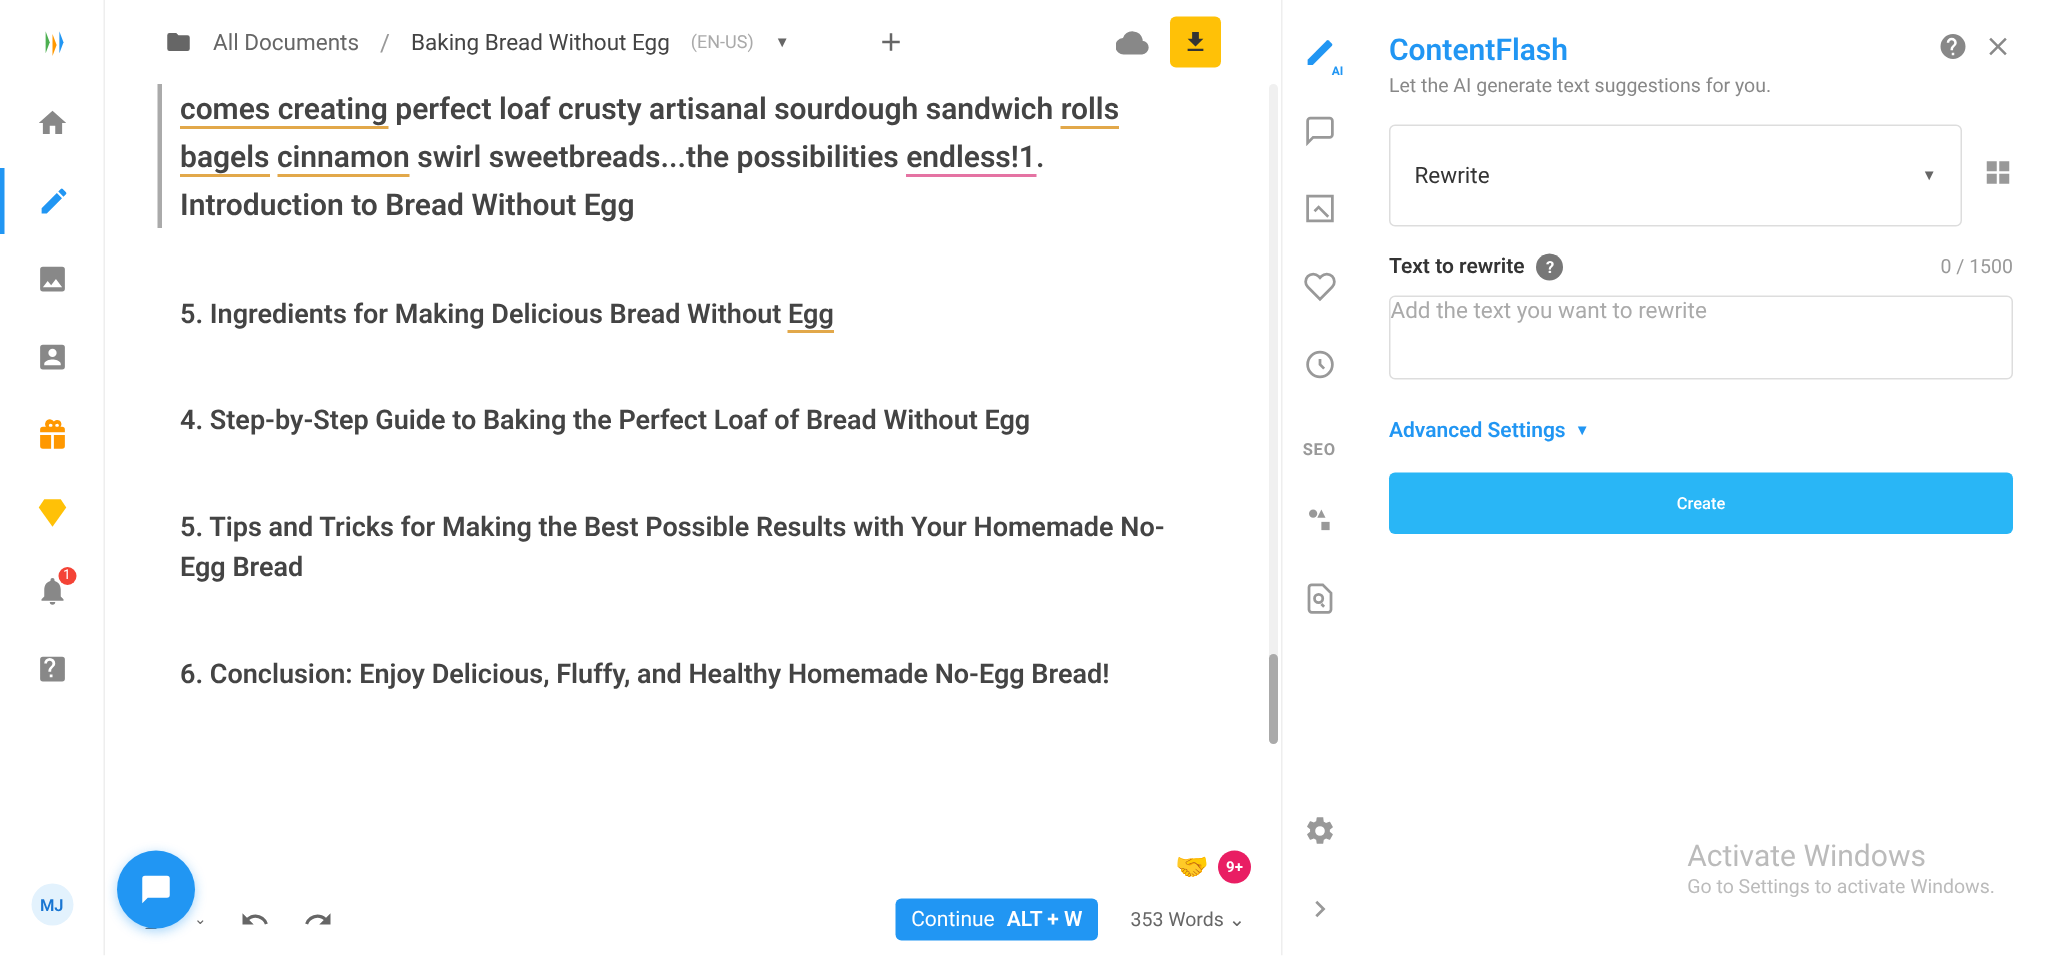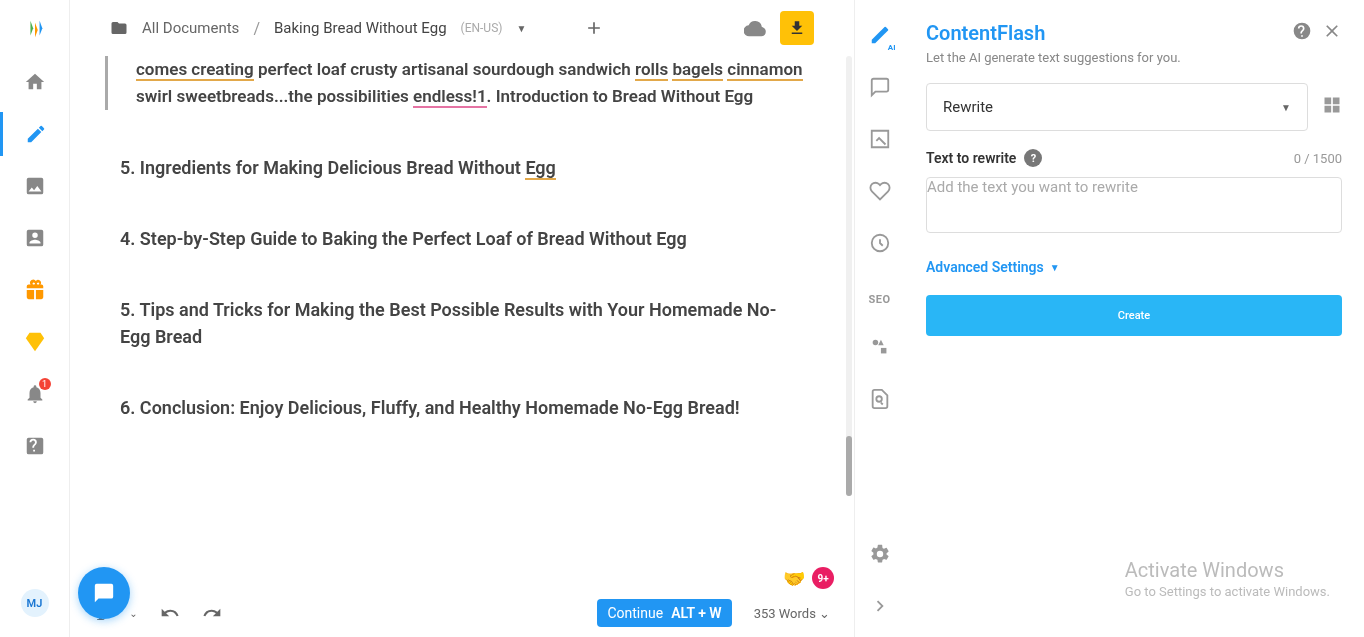--- a/index.html
+++ b/index.html
@@ -16,21 +16,21 @@
 .topbar{position:absolute;left:70px;top:0;right:510px;height:56px;display:flex;align-items:center;padding:0 40px;gap:14px}
 .topbar a{color:#666;text-decoration:none;font-size:15px}
 .topbar .sep{color:#999}
 .topbar .title{color:#444;font-size:15px}
 .lang{color:#aaa;font-size:12px}
 .caret{color:#666;font-size:10px}
 .topbar .spacer{flex:1}
 .cloud{color:#888}
 .download{width:34px;height:34px;background:#ffc107;border-radius:4px;display:flex;align-items:center;justify-content:center;color:#333}
 .doc{position:absolute;left:70px;top:56px;right:510px;bottom:48px;padding:0 50px;overflow:hidden;color:#333}
-.doc .intro{font-size:17px;font-weight:600;line-height:1.6;color:#444;border-left:3px solid #aaa;padding-left:28px;margin-left:-15px}
+.doc .intro{font-size:20px;font-weight:600;line-height:1.6;color:#444;border-left:3px solid #aaa;padding-left:12px;margin-left:-15px}
 .orange-u{border-bottom:2px solid #e2a84a}
 .pink-u{border-bottom:2px solid #e573a3}
 .doc .h{font-size:18px;font-weight:600;color:#444;margin-top:44px;line-height:1.5}
 .doc .h .orange-u{border-bottom:2px solid #e2a84a}
 .bottombar{position:absolute;left:70px;bottom:0;right:510px;height:48px;display:flex;align-items:center;padding:0 24px;gap:22px;color:#666}
 .bottombar .spacer{flex:1}
 .continue{background:#2196f3;color:#fff;border:none;padding:6px 10px;border-radius:4px;font-size:14px;display:flex;align-items:center;gap:8px;cursor:pointer}
 .continue .kbd{font-weight:600}
 .words{font-size:13px;color:#666}
 .chatbtn{position:absolute;left:78px;bottom:18px;width:52px;height:52px;border-radius:50%;background:#2196f3;display:flex;align-items:center;justify-content:center;color:#fff;box-shadow:0 2px 8px rgba(33,150,243,.4);cursor:pointer}
@@ -44,21 +44,21 @@
 .railbar .ritem.ai{color:#2196f3}
 .railbar .ritem.ai .sub{position:absolute;bottom:-6px;right:-4px;font-size:8px;font-weight:700}
 .railbar .seotxt{font-size:11px;font-weight:700;color:#999;letter-spacing:.5px}
 .railbar .bottom{margin-top:auto;margin-bottom:20px;display:flex;flex-direction:column;gap:28px;align-items:center}
 .panel{position:absolute;right:0;top:0;width:460px;height:100%;background:#fff;padding:20px 22px}
 .panel .hdr{display:flex;align-items:center;gap:10px;margin-bottom:4px}
 .panel .title{color:#2196f3;font-size:20px;font-weight:600;flex:1}
 .panel .hicon{color:#888;cursor:pointer}
 .panel .sub{color:#888;font-size:13px;margin-bottom:18px}
 .panel .row{display:flex;align-items:center;gap:14px;margin-bottom:18px}
-.select{flex:1;border:1px solid #ddd;border-radius:4px;padding:14px 16px;font-size:15px;color:#333;display:flex;align-items:center;cursor:pointer}
+.select{flex:1;border:1px solid #ddd;border-radius:4px;padding:24px 16px;font-size:15px;color:#333;display:flex;align-items:center;cursor:pointer}
 .select .arr{margin-left:auto;color:#666;font-size:10px}
 .grid{color:#999;font-size:18px}
 .label-row{display:flex;align-items:center;gap:8px;margin-bottom:10px}
 .label{font-size:14px;font-weight:600;color:#333}
 .qmark{width:18px;height:18px;border-radius:50%;background:#777;color:#fff;font-size:11px;font-weight:700;display:flex;align-items:center;justify-content:center}
 .count{margin-left:auto;font-size:13px;color:#999}
 .ta{width:100%;border:1px solid #ddd;border-radius:4px;font-size:15px;color:#333;font-family:inherit;resize:none;height:56px;margin-bottom:22px}
 .ta::placeholder{color:#aaa}
 .adv{color:#2196f3;font-size:14px;font-weight:600;display:flex;align-items:center;gap:6px;cursor:pointer;margin-bottom:20px}
 .create{width:100%;background:#29b6f6;color:#fff;border:none;padding:14px;font-size:11px;font-weight:500;border-radius:4px;cursor:pointer}

